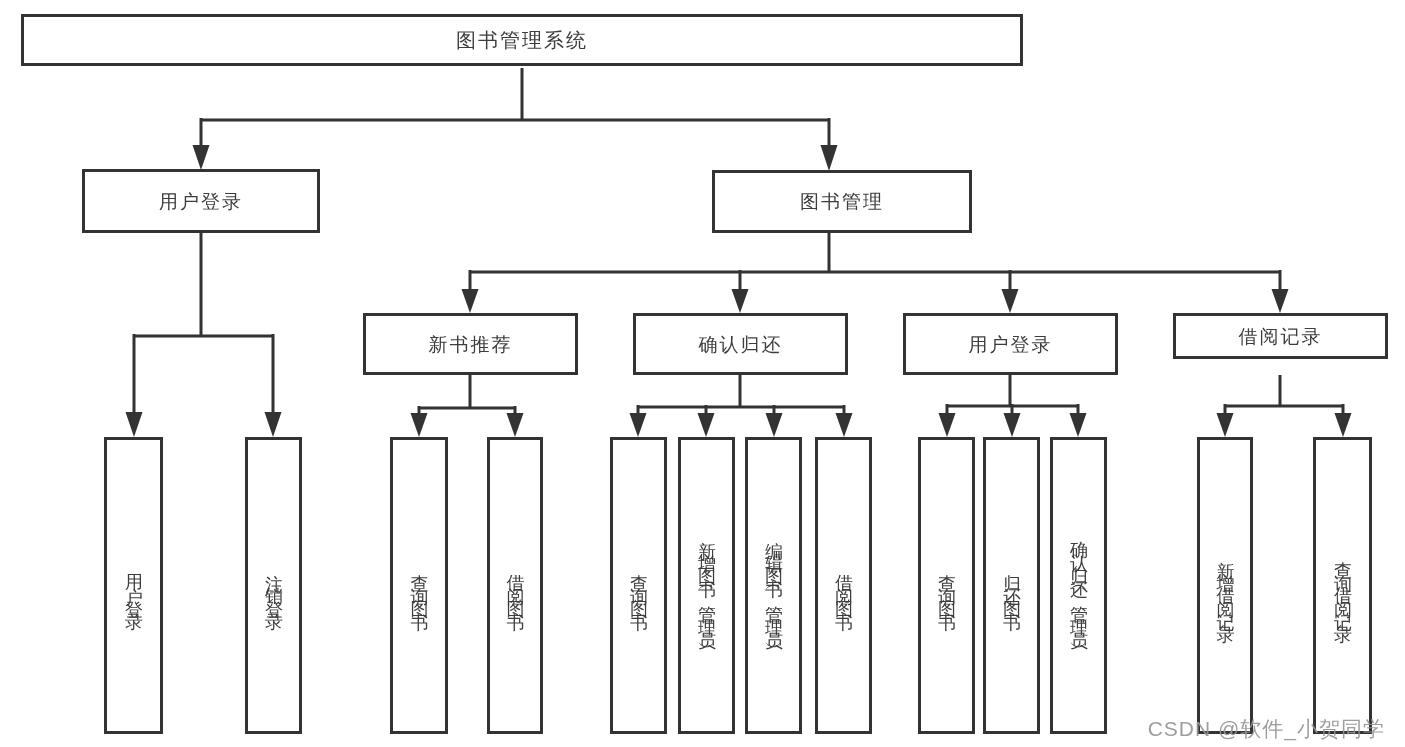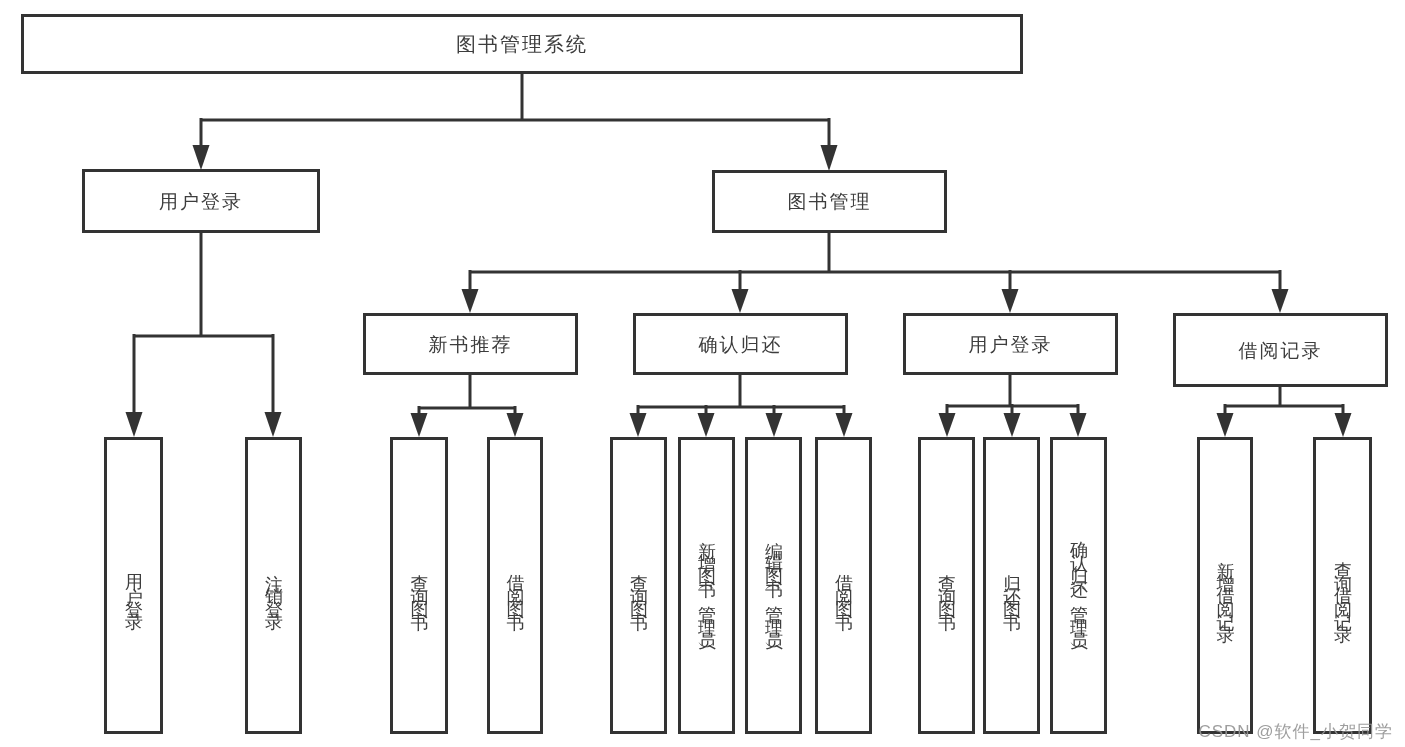--- a/index.html
+++ b/index.html
@@ -36,23 +36,23 @@
   .label-v {
     writing-mode: vertical-rl;
     text-orientation: mixed;
     font-size: 18px;
     color: #3d3d3d;
     letter-spacing: 13px;
     line-height: 1.05;
   }
   .watermark {
     position: absolute;
-    right: 12px;
+    right: 20px;
     bottom: 4px;
-    font-size: 17px;
+    font-size: 21px;
     color: rgba(150,150,150,0.92);
     letter-spacing: 1px;
     white-space: nowrap;
     text-align: center;
   }
 </style>
 </head>
 <body>
 
 <div class="canvas">
@@ -112,41 +112,41 @@
     <polygon points="1069.5,413 1086.5,413 1078,437" fill="#333333" stroke="none"></polygon>
 
     <line x1="1280" y1="375" x2="1280" y2="407"></line>
     <line x1="1225" y1="406" x2="1343" y2="406"></line>
     <line x1="1225" y1="404" x2="1225" y2="414"></line>
     <polygon points="1216.5,413 1233.5,413 1225,437" fill="#333333" stroke="none"></polygon>
     <line x1="1343" y1="404" x2="1343" y2="414"></line>
     <polygon points="1334.5,413 1351.5,413 1343,437" fill="#333333" stroke="none"></polygon>
   </svg>
 
-  <div class="box root-box" style="left:21px; top:14px; width:1002px; height:60px">
+  <div class="box root-box" style="left:21px; top:14px; width:1002px; height:52px">
     <span class="label-h">图书管理系统</span>
   </div>
 
   <div class="box" style="left:82px; top:169px; width:238px; height:64px">
     <span class="label-h">用户登录</span>
   </div>
-  <div class="box" style="left:712px; top:170px; width:235px; height:63px">
+  <div class="box" style="left:712px; top:170px; width:260px; height:63px">
     <span class="label-h">图书管理</span>
   </div>
 
   <div class="box" style="left:363px; top:313px; width:215px; height:62px">
     <span class="label-h">新书推荐</span>
   </div>
   <div class="box" style="left:633px; top:313px; width:215px; height:62px">
     <span class="label-h">确认归还</span>
   </div>
   <div class="box" style="left:903px; top:313px; width:215px; height:62px">
     <span class="label-h">用户登录</span>
   </div>
-  <div class="box" style="left:1173px; top:313px; width:215px; height:74px">
+  <div class="box" style="left:1173px; top:313px; width:215px; height:46px">
     <span class="label-h">借阅记录</span>
   </div>
 
   <div class="box" style="left:104px; top:437px; width:59px; height:297px">
     <span class="label-v">用户登录</span>
   </div>
   <div class="box" style="left:245px; top:437px; width:57px; height:297px">
     <span class="label-v">注销登录</span>
   </div>
 

